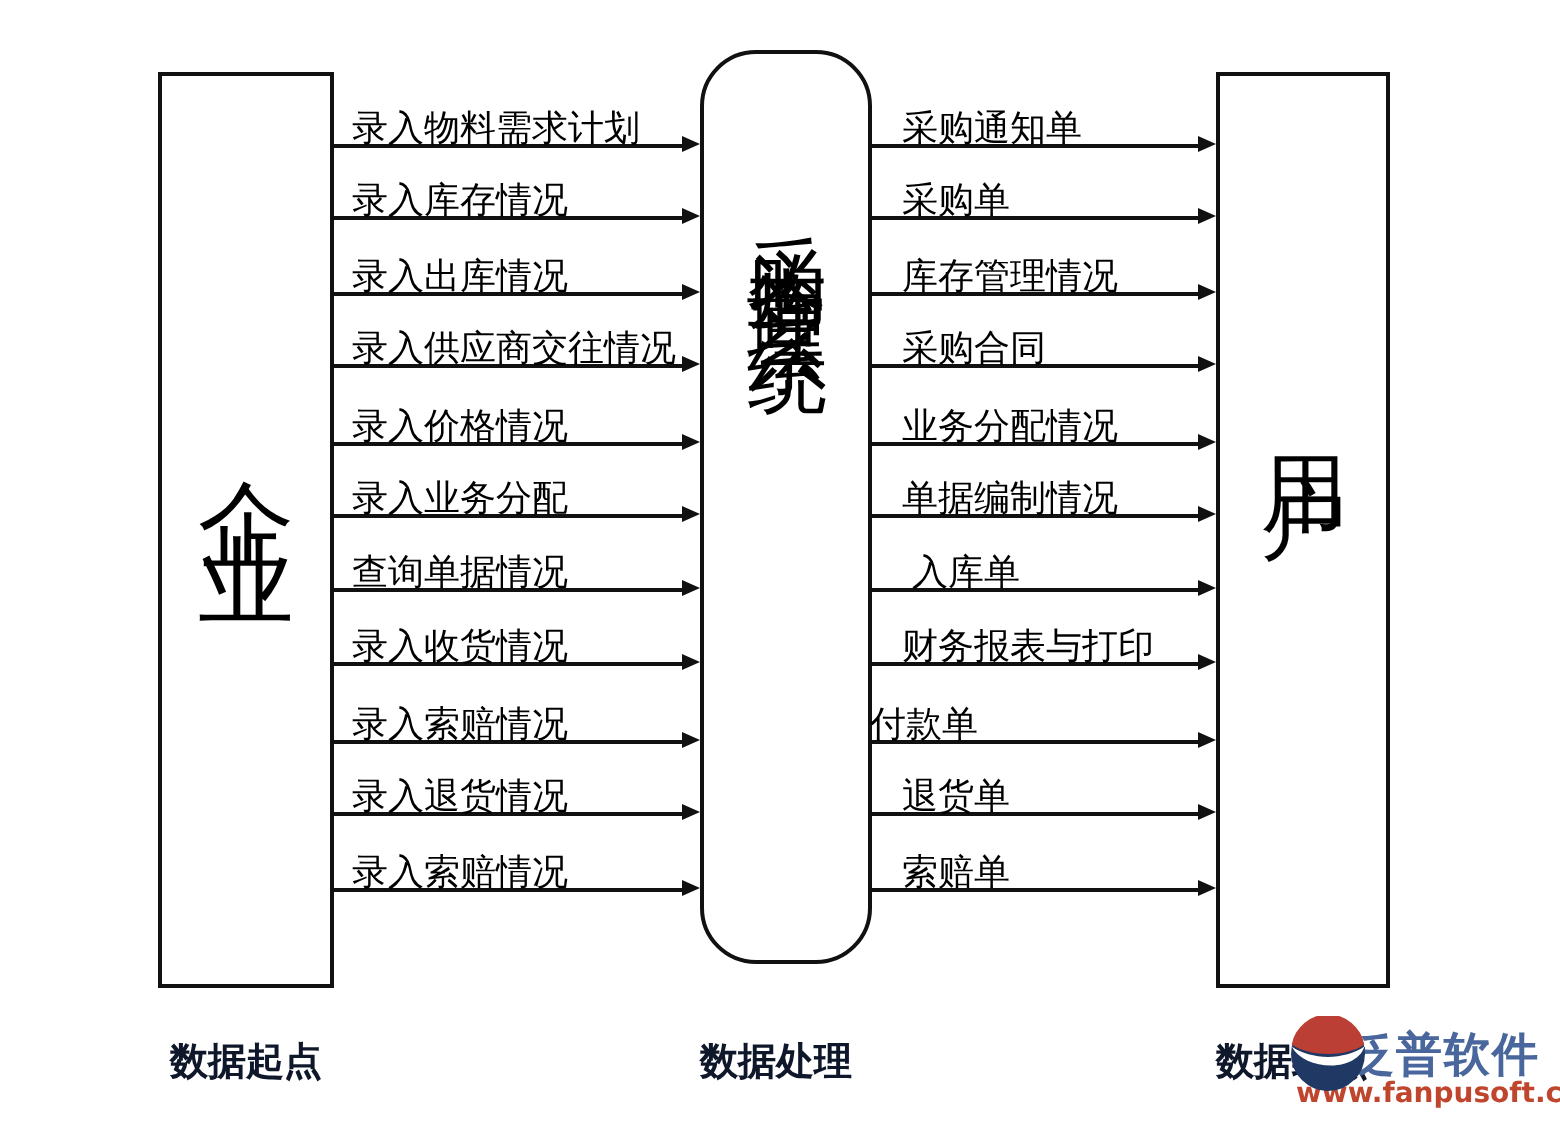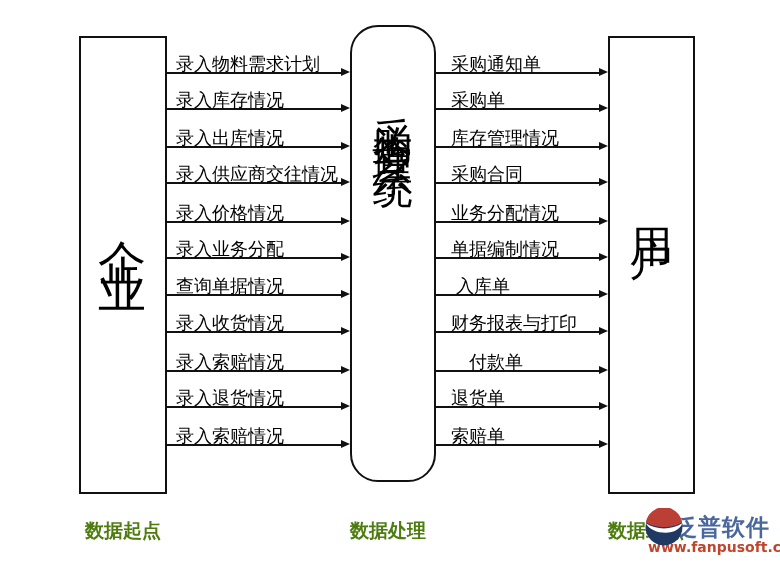--- a/index.html
+++ b/index.html
@@ -26,21 +26,21 @@
     content:"";position:absolute;right:-9px;top:-4px;
     border-left:9px solid var(--line,#111);
     border-top:4px solid transparent;border-bottom:4px solid transparent;
   }
   .flow-label{
     position:absolute;height:20px;font-size:18px;color:#000;white-space:nowrap;
     font-family:"DejaVu Serif","Liberation Serif",serif;
   }
   
   .caption{
-    position:absolute;top:518px;font-size:19px;font-weight:bold;color:#4d7c0f;
+    position:absolute;top:518px;font-size:19px;font-weight:bold;color:#0f172a;
     white-space:nowrap;font-family:"DejaVu Serif","Liberation Serif",serif;
   }
   .caption-start{left:85px;}
   .caption-process{left:350px;}
   .caption-end{left:608px;}
   
   .wm-logo{position:absolute;left:645px;top:508px;width:38px;height:38px;z-index:3;}
   .logo-navy{fill:var(--logo-navy,#1f3864);}
   .logo-red{fill:var(--logo-red,#bb3f35);}
   .logo-white{fill:#ffffff;}
@@ -107,21 +107,21 @@
       <div class="flow-label" style="left: 451px; top: 162px;">采购合同</div>
       <div class="arrow" style="left: 436px; top: 221px; width: 163px;"></div>
       <div class="flow-label" style="left: 451px; top: 201px;">业务分配情况</div>
       <div class="arrow" style="left: 436px; top: 257px; width: 163px;"></div>
       <div class="flow-label" style="left: 451px; top: 237px;">单据编制情况</div>
       <div class="arrow" style="left: 436px; top: 294px; width: 163px;"></div>
       <div class="flow-label" style="left: 456px; top: 274px;">入库单</div>
       <div class="arrow" style="left: 436px; top: 331px; width: 163px;"></div>
       <div class="flow-label" style="left: 451px; top: 311px;">财务报表与打印</div>
       <div class="arrow" style="left: 436px; top: 370px; width: 163px;"></div>
-      <div class="flow-label" style="left: 469px; top: 350px;">付款单</div>
+      <div class="flow-label" style="left: 435px; top: 350px;">付款单</div>
       <div class="arrow" style="left: 436px; top: 406px; width: 163px;"></div>
       <div class="flow-label" style="left: 451px; top: 386px;">退货单</div>
       <div class="arrow" style="left: 436px; top: 444px; width: 163px;"></div>
       <div class="flow-label" style="left: 451px; top: 424px;">索赔单</div>
     </div>
 
   <div class="caption caption-start">数据起点</div>
   <div class="caption caption-process">数据处理</div>
   <div class="caption caption-end">数据终点</div>
 

